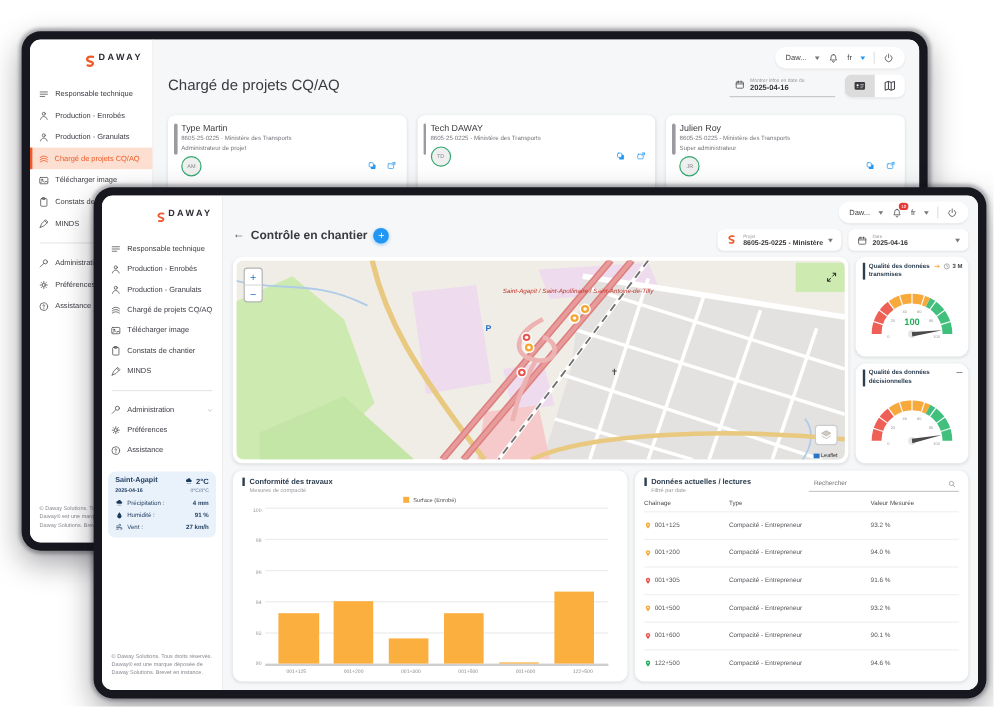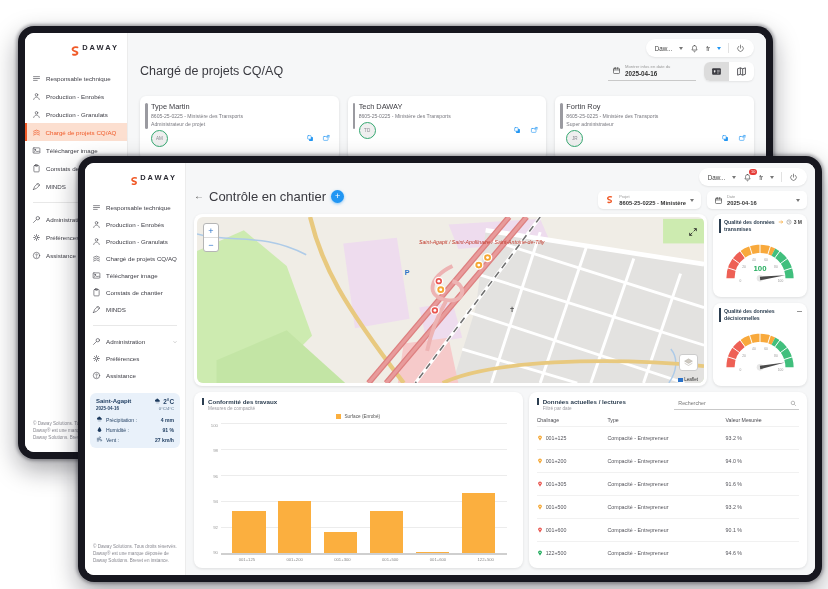--- a/index.html
+++ b/index.html
@@ -60,21 +60,21 @@
   .uc-foot{display:flex;justify-content:space-between;align-items:center;margin-top:3px;}
   .avatar{width:15px;height:15px;border-radius:50%;background:#efefef;border:1.4px solid #35a871;color:#8a8a92;font-size:4.6px;display:flex;align-items:center;justify-content:center;}
   .uc-actions{display:flex;gap:8px;}
   .uc-actions .icon-btn svg{width:8.5px;height:8.5px;stroke:#2196f3;}
 
   
   .fw-main{flex:1;background:#f6f7f8;padding:5px 8px 7px;display:flex;flex-direction:column;min-width:0;}
   .fw-header{display:flex;justify-content:space-between;margin-bottom:5px;}
   .fw-title-group{display:flex;align-items:center;gap:5px;margin-top:15px;}
   .back-arrow{font-size:10px;color:#555;cursor:pointer;line-height:1;}
-  .fw-title{font-size:13px;color:#3a3a40;font-weight:400;}
+  .fw-title{font-size:10px;color:#3a3a40;font-weight:700;}
   .add-btn{width:13px;height:13px;border-radius:50%;background:#2196f3;color:#fff;font-size:9px;display:flex;align-items:center;justify-content:center;cursor:pointer;box-shadow:0 1px 3px rgba(33,150,243,.5);}
   .fw-right{display:flex;flex-direction:column;align-items:flex-end;gap:5px;}
   .chips{display:flex;gap:6px;}
   .chip{display:flex;align-items:center;gap:4px;background:#fff;border-radius:5px;padding:3px 7px;box-shadow:0 1px 2px rgba(0,0,0,.08);cursor:pointer;}
   .chip-col{display:flex;flex-direction:column;}
   .chip-label{font-size:3.9px;color:#999;}
   .chip-value{font-size:5.8px;color:#333;font-weight:600;margin-top:1px;}
   .date-chip{min-width:86px;justify-content:flex-start;}
   .date-chip .caret{margin-left:auto;}
 
@@ -427,21 +427,21 @@
                   </span>
                   <span class="icon-btn">
                     <svg viewBox="0 0 24 24">
                       <use href="#i-share"></use>
                     </svg>
                   </span>
                 </span>
               </div>
           </div>
           <div class="user-card">
-            <div class="uc-name">Fortin Roy</div>
+            <div class="uc-name">Julien Roy</div>
             <div class="uc-org">8605-25-0225 - Ministère des Transports</div>
             <div class="uc-role">Super administrateur</div>
             <div class="uc-foot">
                 <span class="avatar">JR</span>
               <span class="uc-actions">
                   <span class="icon-btn">
                     <svg viewBox="0 0 24 24">
                       <use href="#i-copy"></use>
                     </svg>
                   </span>

